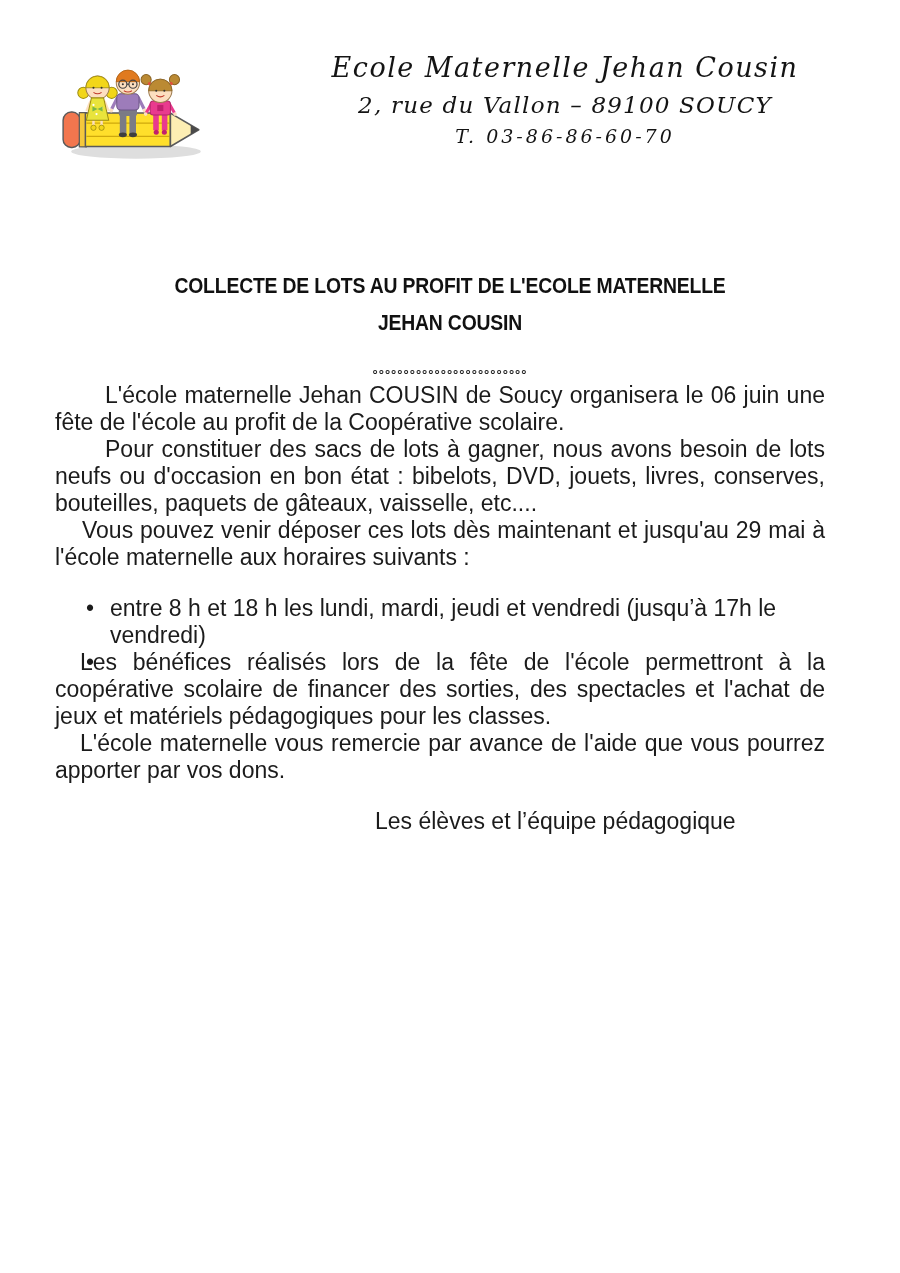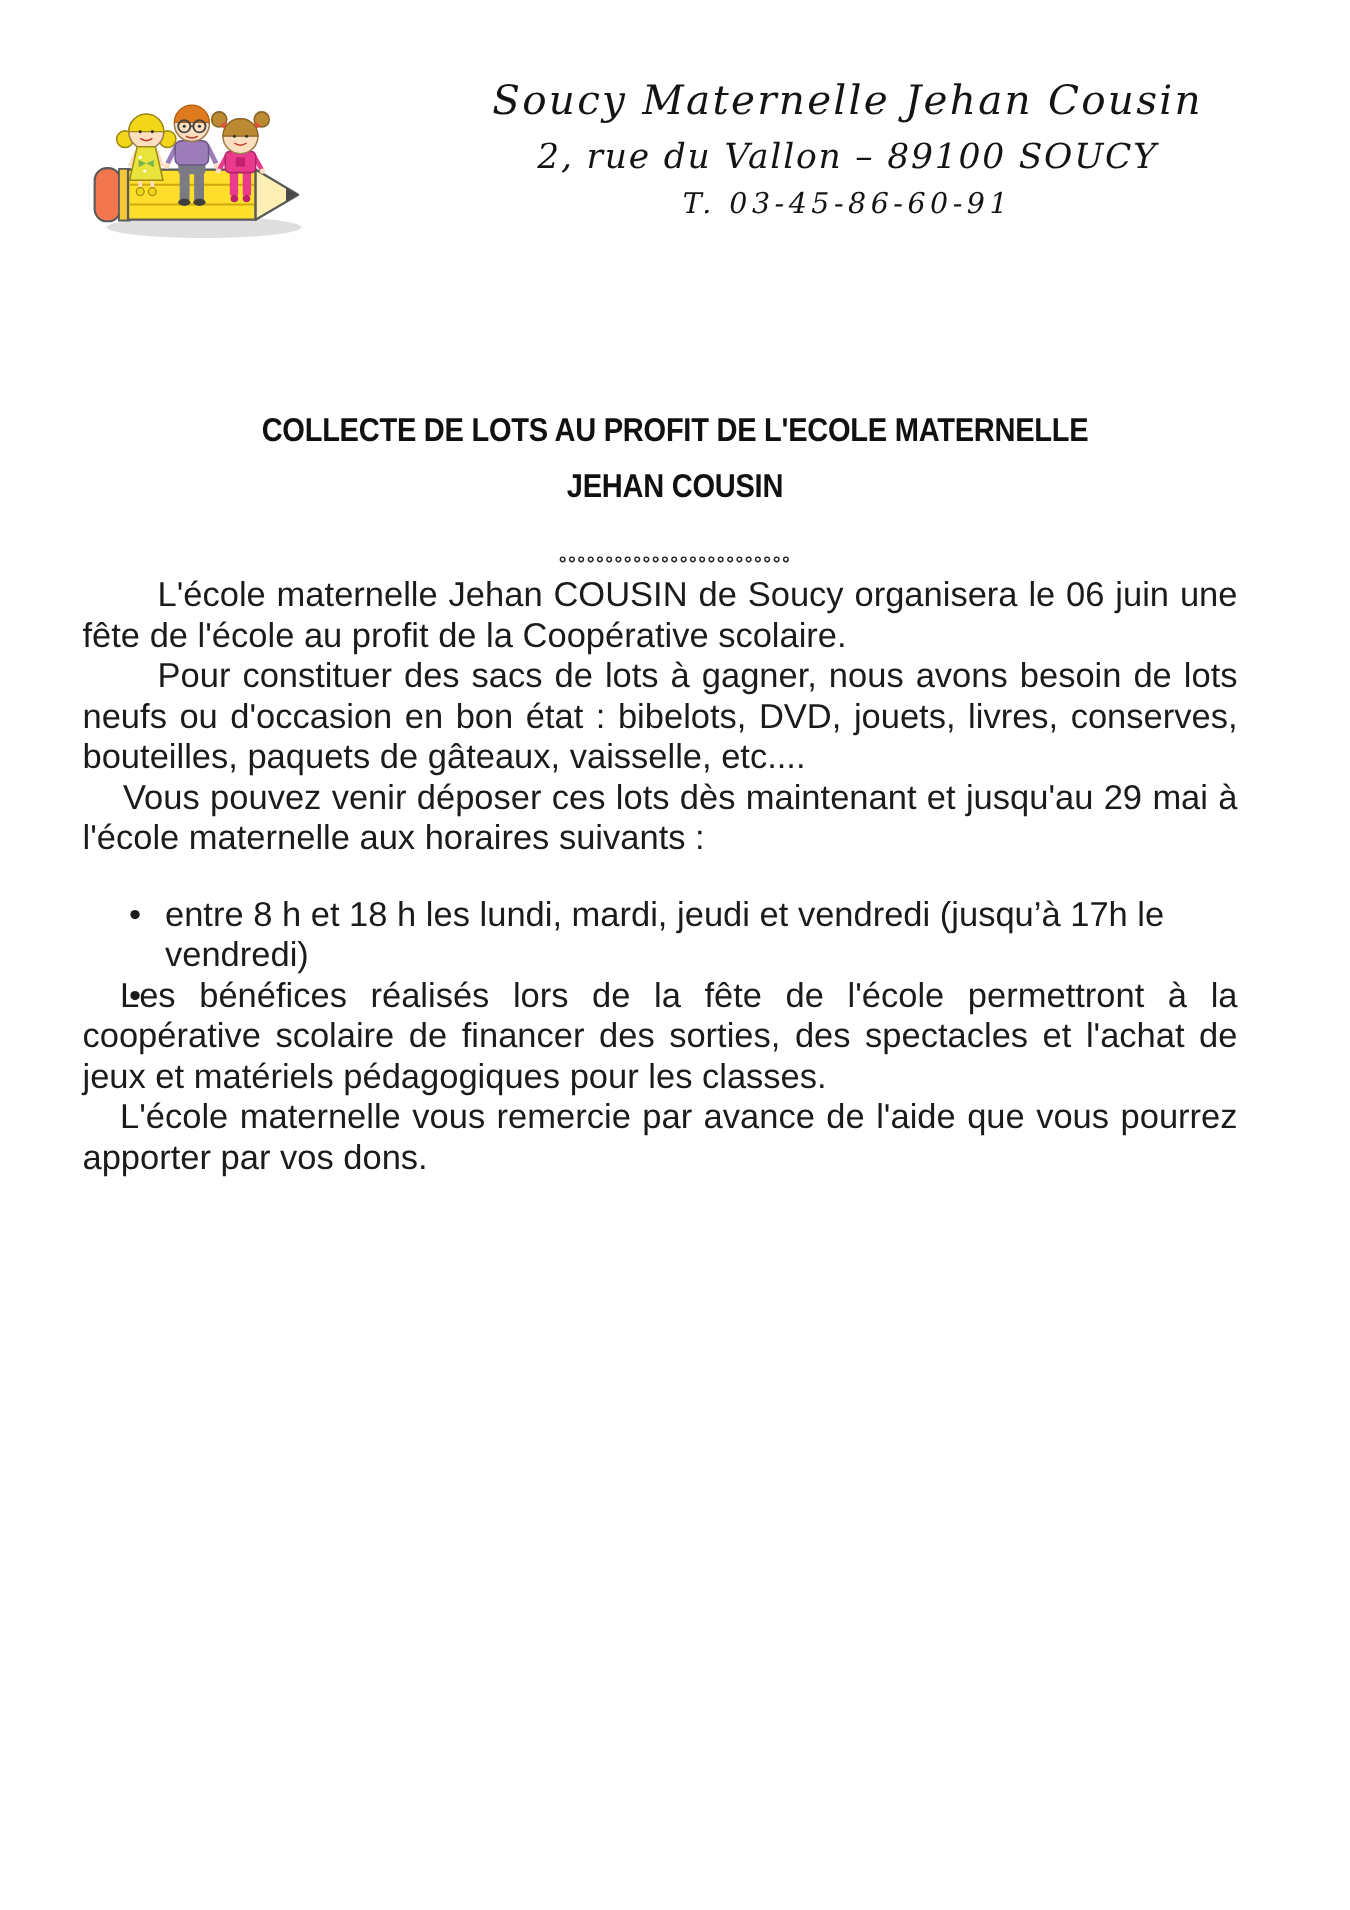--- a/index.html
+++ b/index.html
@@ -147,23 +147,23 @@
           <circle cx="104" cy="38" r="11.5" stroke="#9c7b4f" stroke-width="1" fill="#fcdfc0"></circle>
           <path d="M 92.5 38 A 11.5 11.5 0 0 1 115.5 38 Z" stroke="#8a6425" stroke-width="0.8" fill="#bb8a33"></path>
           <circle cx="100" cy="38" r="1" fill="#333"></circle>
           <circle cx="108" cy="38" r="1" fill="#333"></circle>
           <path d="M 100 42.5 Q 104 45.5 108 42.5" stroke="#c0392b" stroke-width="1" fill="none"></path>
         </g>
       </svg>
     </div>
 
     <div class="header-text">
-      <div class="school-name">Soucy Maternelle Jehan Cousin</div>
+      <div class="school-name">Ecole Maternelle Jehan Cousin</div>
       <div class="address">2, rue du Vallon – 89100 SOUCY</div>
-      <div class="phone">T. 03-45-86-60-91</div>
+      <div class="phone">T. 03-86-86-60-70</div>
     </div>
   </div>
 
   <div class="title">
     <div class="title-line">COLLECTE DE LOTS AU PROFIT DE L'ECOLE MATERNELLE</div>
     <div class="title-line">JEHAN COUSIN</div>
   </div>
 
   <div class="separator">°°°°°°°°°°°°°°°°°°°°°°°°°</div>
 
@@ -178,15 +178,16 @@
         <span>entre 8 h et 18 h les lundi, mardi, jeudi et vendredi (jusqu’à 17h le vendredi)</span>
       </li>
       <li>
         <span class="bullet-marker">•</span>
       </li>
     </ul>
 
     <p class="p4">Les bénéfices réalisés lors de la fête de l'école permettront à la coopérative scolaire de financer des sorties, des spectacles et l'achat de jeux et matériels pédagogiques pour les classes.</p>
     <p class="p5">L'école maternelle vous remercie par avance de l'aide que vous pourrez apporter par vos dons.</p>
 
+    <div class="signature">Les élèves et l’équipe pédagogique</div>
   </div>
 
 </div>
 
 </body></html>

